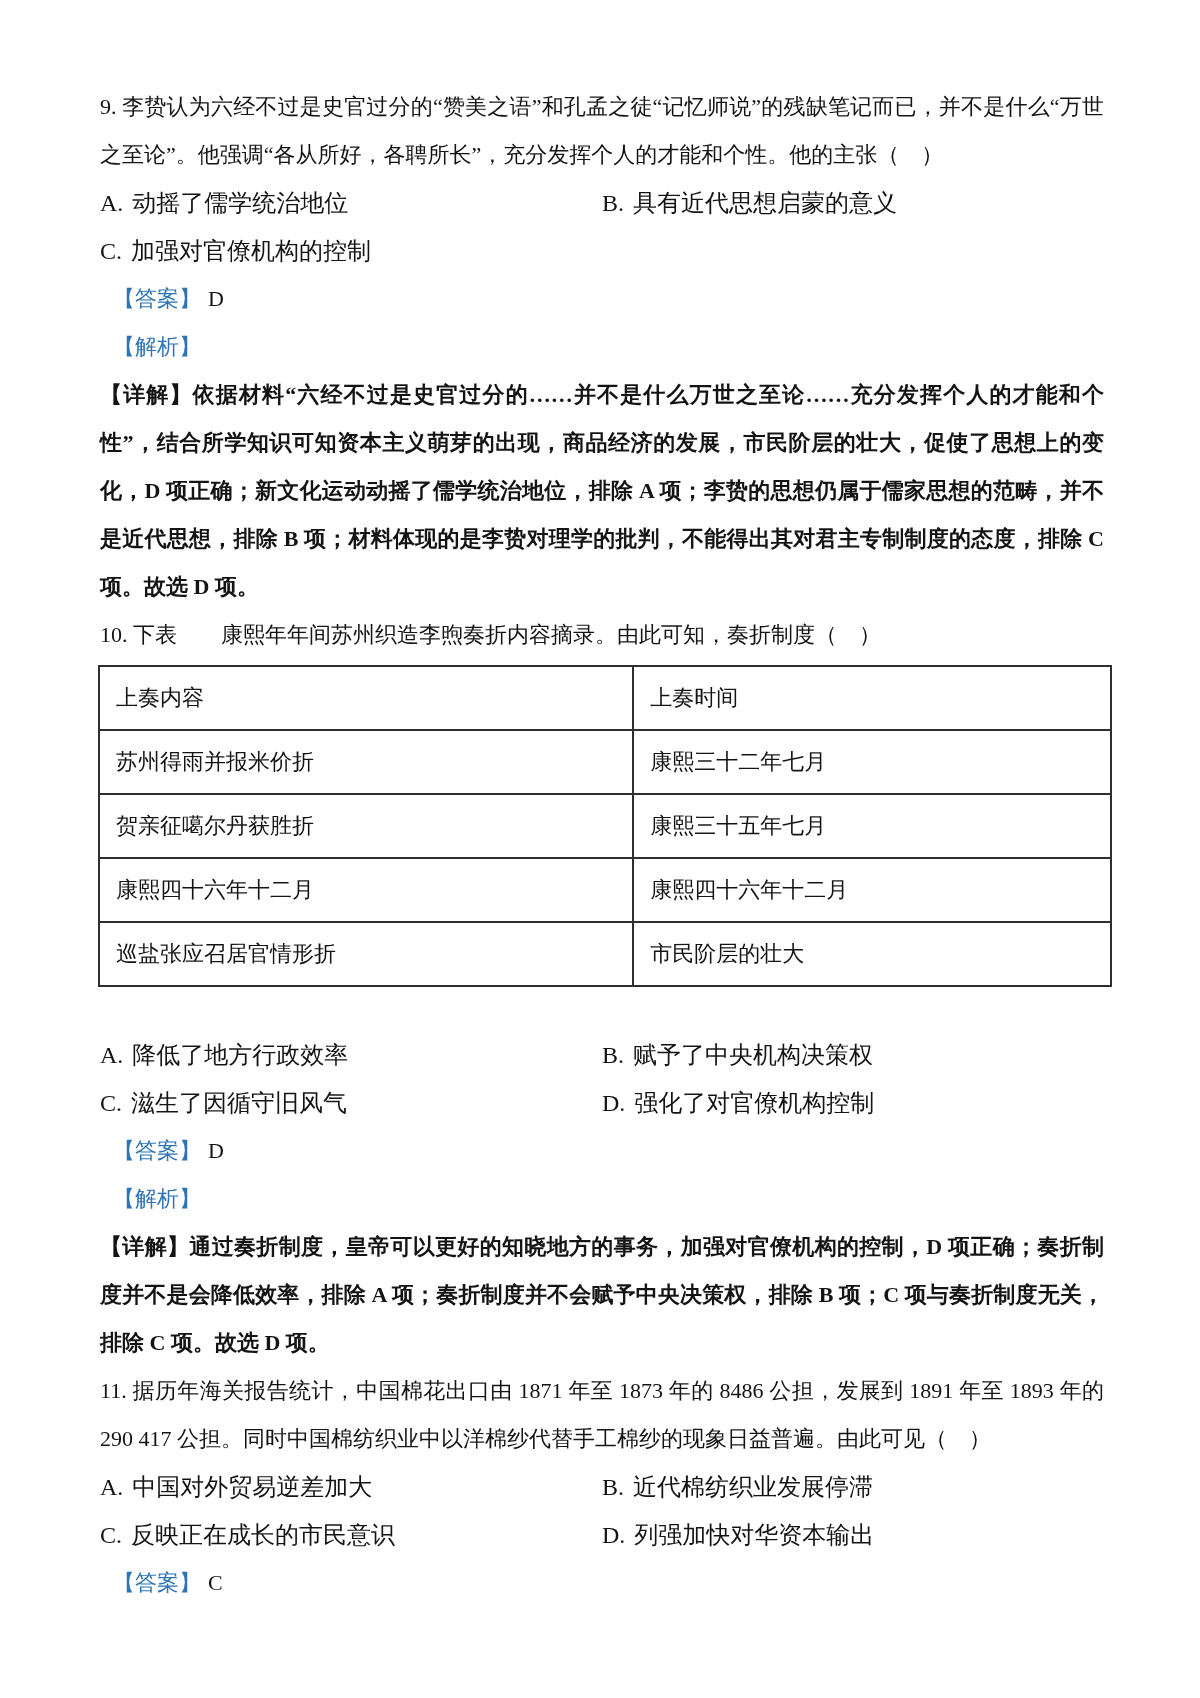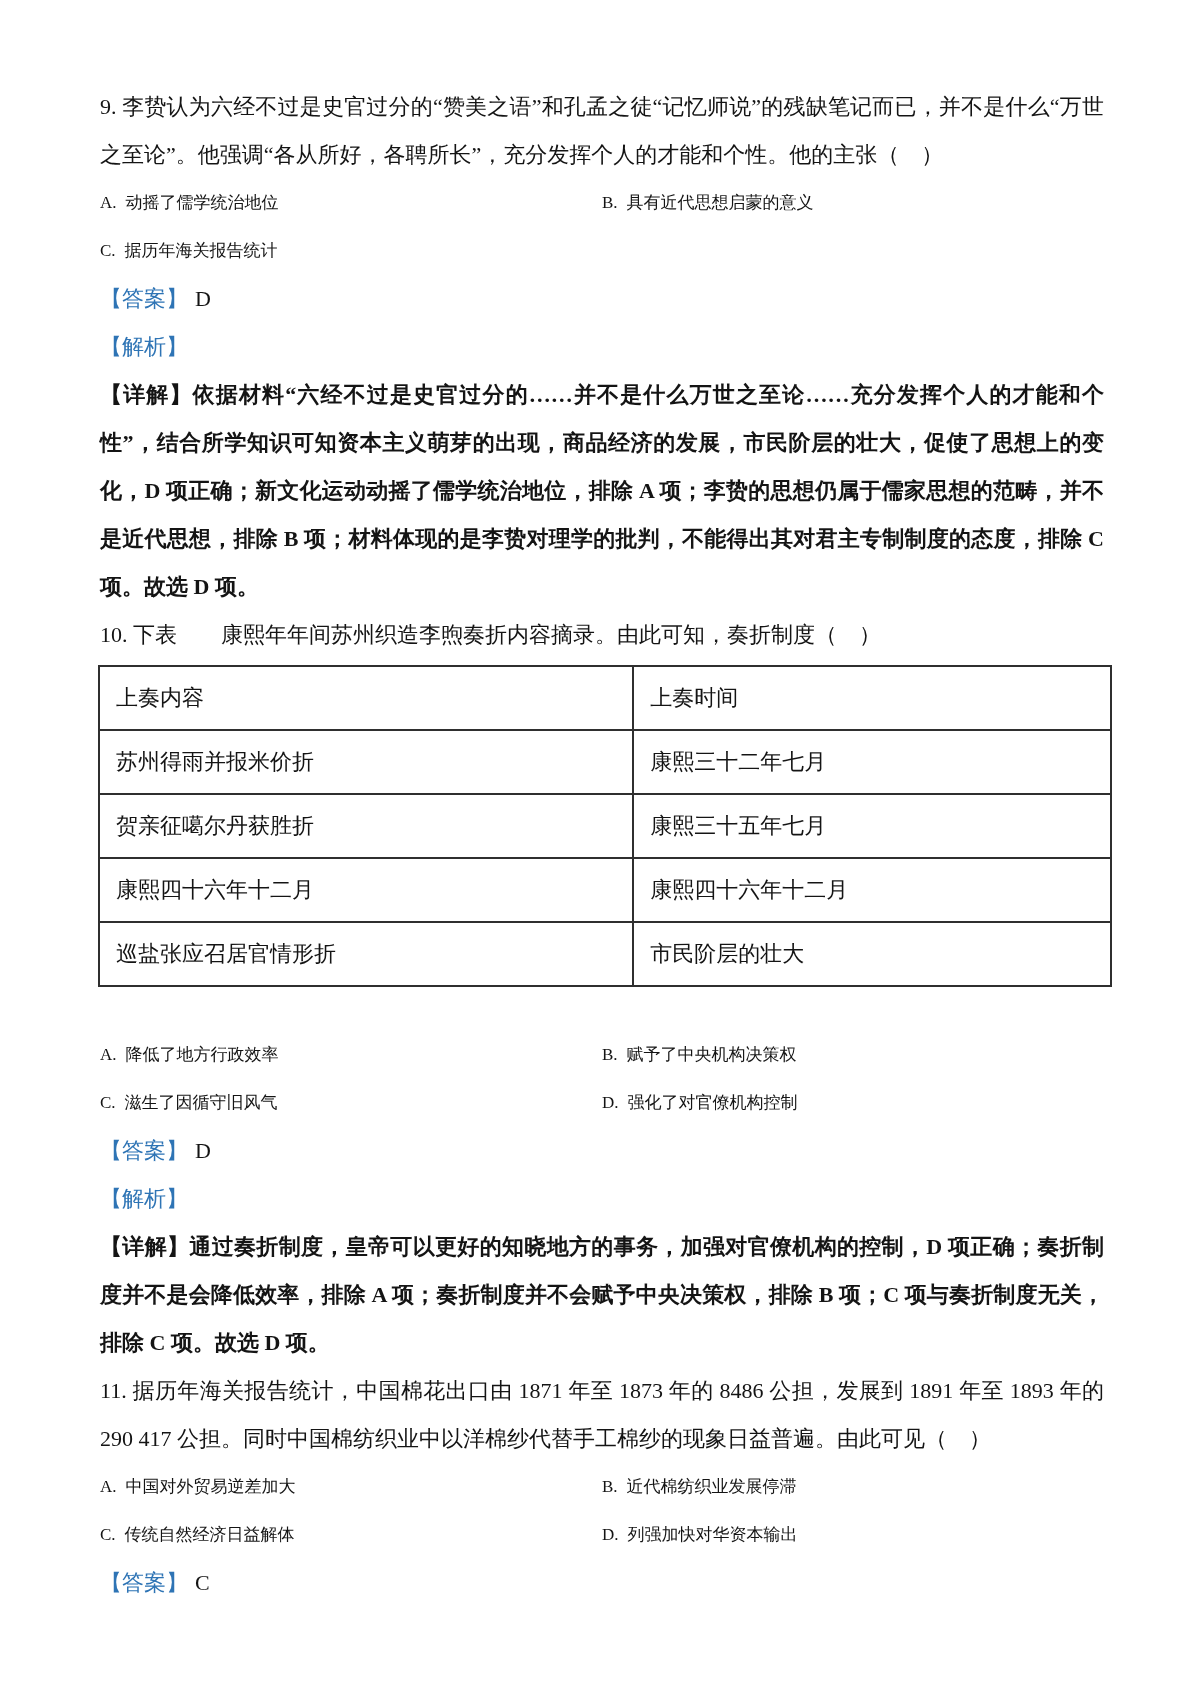--- a/index.html
+++ b/index.html
@@ -8,23 +8,23 @@
     width: 1200px; height: 1698px;
     background: var(--paper, #ffffff);
     color: var(--ink, #141414);
     font-family: "Liberation Serif", "DejaVu Serif", serif;
     overflow: hidden;
   }
   .page { padding: 83px 96px 0 100px; }
   .txt { font-size: 22px; line-height: 48px; margin: 0; }
   p.stem { text-align: justify; }
   .opt-grid { display: grid; grid-template-columns: 1fr 1fr; }
-  .opt { font-size: 17px; line-height: 48px; white-space: nowrap; }
+  .opt { font-size: 24px; line-height: 48px; white-space: nowrap; }
   .opt .key { margin-right: 9px; }
-  .blue { color: var(--accent, #2E74B5); }
+  .blue { color: var(--accent, #2E74B5); margin-left: 13px; }
   .ans-val { margin-left: 7px; }
   .detail { text-align: justify; font-weight: bold; }
   table.qtable {
     border-collapse: collapse;
     table-layout: fixed;
     width: calc(100% + 10px);
     margin: 6px 0 44px -2px;
   }
   .qtable th, .qtable td {
     border: 2px solid #2f2f2f;
@@ -40,21 +40,21 @@
 </head>
 <body>
 
 <main class="page">
 
   <section>
     <p class="txt stem">9. 李贽认为六经不过是史官过分的“赞美之语”和孔孟之徒“记忆师说”的残缺笔记而已，并不是什么“万世之至论”。他强调“各从所好，各聘所长”，充分发挥个人的才能和个性。他的主张（　）</p>
     <div class="opt-grid">
       <div class="opt"><span class="key">A.</span><span>动摇了儒学统治地位</span></div>
       <div class="opt"><span class="key">B.</span><span>具有近代思想启蒙的意义</span></div>
-      <div class="opt"><span class="key">C.</span><span>据历年海关报告统计</span></div>
+      <div class="opt"><span class="key">C.</span><span>加强对官僚机构的控制</span></div>
     </div>
     <p class="txt"><span class="blue">【答案】</span><span class="ans-val">D</span></p>
     <p class="txt"><span class="blue">【解析】</span></p>
     <p class="txt detail"><span>【详解】</span><span>依据材料“六经不过是史官过分的……并不是什么万世之至论……充分发挥个人的才能和个性”，结合所学知识可知资本主义萌芽的出现，商品经济的发展，市民阶层的壮大，促使了思想上的变化，D 项正确；新文化运动动摇了儒学统治地位，排除 A 项；李贽的思想仍属于儒家思想的范畴，并不是近代思想，排除 B 项；材料体现的是李贽对理学的批判，不能得出其对君主专制制度的态度，排除 C 项。故选 D 项。</span></p>
   </section>
 
   <section>
     <p class="txt stem">10. 下表　　康熙年年间苏州织造李煦奏折内容摘录。由此可知，奏折制度（　）</p>
     <table class="qtable">
       <colgroup>
@@ -95,19 +95,19 @@
     <p class="txt"><span class="blue">【答案】</span><span class="ans-val">D</span></p>
     <p class="txt"><span class="blue">【解析】</span></p>
     <p class="txt detail"><span>【详解】</span><span>通过奏折制度，皇帝可以更好的知晓地方的事务，加强对官僚机构的控制，D 项正确；奏折制度并不是会降低效率，排除 A 项；奏折制度并不会赋予中央决策权，排除 B 项；C 项与奏折制度无关，排除 C 项。故选 D 项。</span></p>
   </section>
 
   <section>
     <p class="txt stem">11. 据历年海关报告统计，中国棉花出口由 1871 年至 1873 年的 8486 公担，发展到 1891 年至 1893 年的 290 417 公担。同时中国棉纺织业中以洋棉纱代替手工棉纱的现象日益普遍。由此可见（　）</p>
     <div class="opt-grid">
       <div class="opt"><span class="key">A.</span><span>中国对外贸易逆差加大</span></div>
       <div class="opt"><span class="key">B.</span><span>近代棉纺织业发展停滞</span></div>
-      <div class="opt"><span class="key">C.</span><span>传统自然经济日益解体</span></div>
+      <div class="opt"><span class="key">C.</span><span>反映正在成长的市民意识</span></div>
       <div class="opt"><span class="key">D.</span><span>列强加快对华资本输出</span></div>
     </div>
     <p class="txt"><span class="blue">【答案】</span><span class="ans-val">C</span></p>
   </section>
 
 </main>
 
 </body></html>

